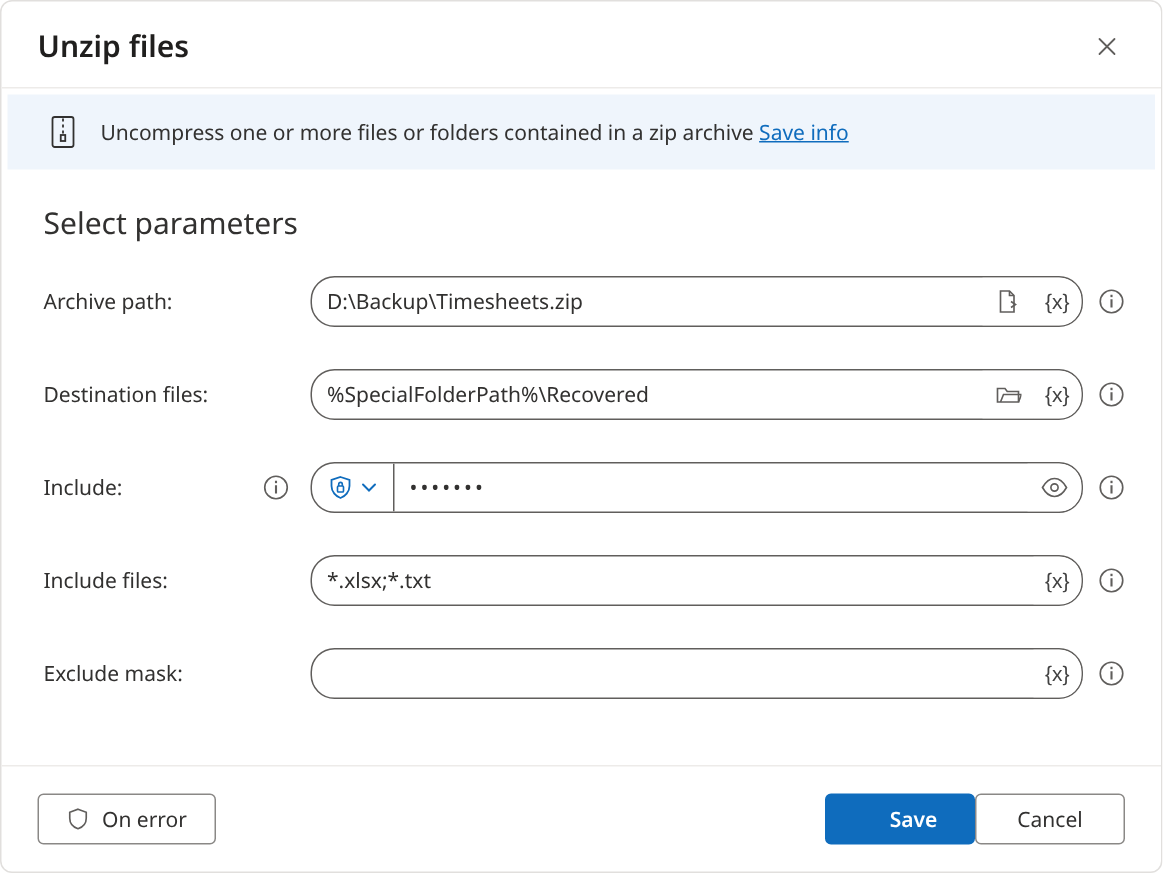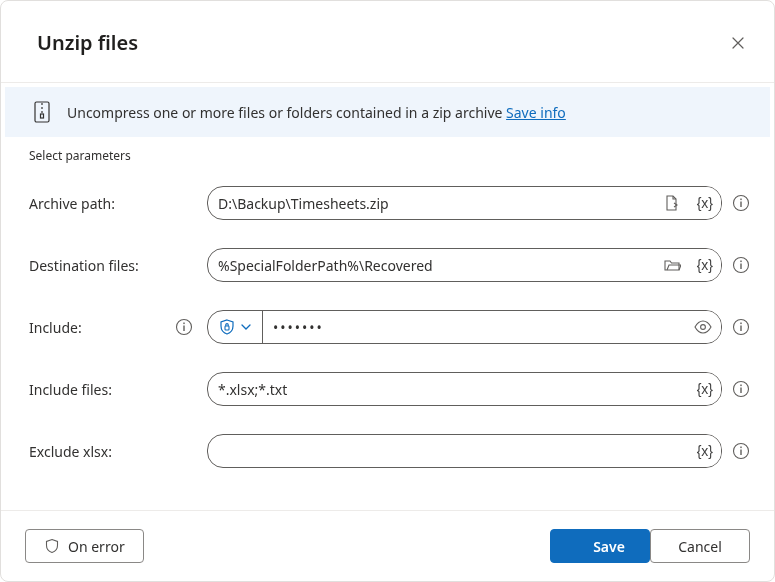--- a/index.html
+++ b/index.html
@@ -25,21 +25,21 @@
   .header {
     display:flex;
     align-items:center;
     justify-content:space-between;
     padding:16px 24px 14px 24px;
     border-bottom:1px solid #edebe9;
   }
   .header h1 {
     font-size:20px;
     font-weight:600;
-    margin:12px;
+    margin:0;
     color:#201f1e;
   }
   .close-btn {
     background:none;
     border:none;
     cursor:pointer;
     padding:4px;
     color:#605e5c;
     display:flex;
     align-items:center;
@@ -55,24 +55,24 @@
     font-size:14px;
     color:#323130;
   }
   .info-banner a { color:#0f6cbd; text-decoration:underline; }
   .body {
     flex:1;
     padding:10px 24px 0 28px;
     overflow:auto;
   }
   .section-title {
-    font-size:12px;
+    font-size:20px;
     font-weight:400;
     color:#323130;
-    margin:0 0 22px 0;
+    margin:12px 0 22px 0;
   }
   .form-row {
     display:flex;
     align-items:center;
     margin-bottom:28px;
   }
   .form-label {
     width:178px;
     flex:0 0 178px;
     font-size:14px;
@@ -324,21 +324,21 @@
           <svg width="18" height="18" viewBox="0 0 18 18">
               <circle cx="9" cy="9" r="7.5" fill="none" stroke="#605e5c" stroke-width="1.1"></circle>
               <rect x="8.3" y="7.5" width="1.4" height="5.5" fill="#605e5c"></rect>
               <rect x="8.3" y="4.5" width="1.4" height="1.6" fill="#605e5c"></rect>
             </svg>
         </span>
       </div>
     </div>
 
     <div class="form-row">
-      <div class="form-label">Exclude xlsx:</div>
+      <div class="form-label">Exclude mask:</div>
       <div class="field-wrap">
         <div class="input-group">
           <input type="text" value="" style="">
           <span class="adorn">
             <span class="var-chip">{x}</span>
           </span>
         </div>
         <span class="trailing-info">
           <svg width="18" height="18" viewBox="0 0 18 18">
               <circle cx="9" cy="9" r="7.5" fill="none" stroke="#605e5c" stroke-width="1.1"></circle>

